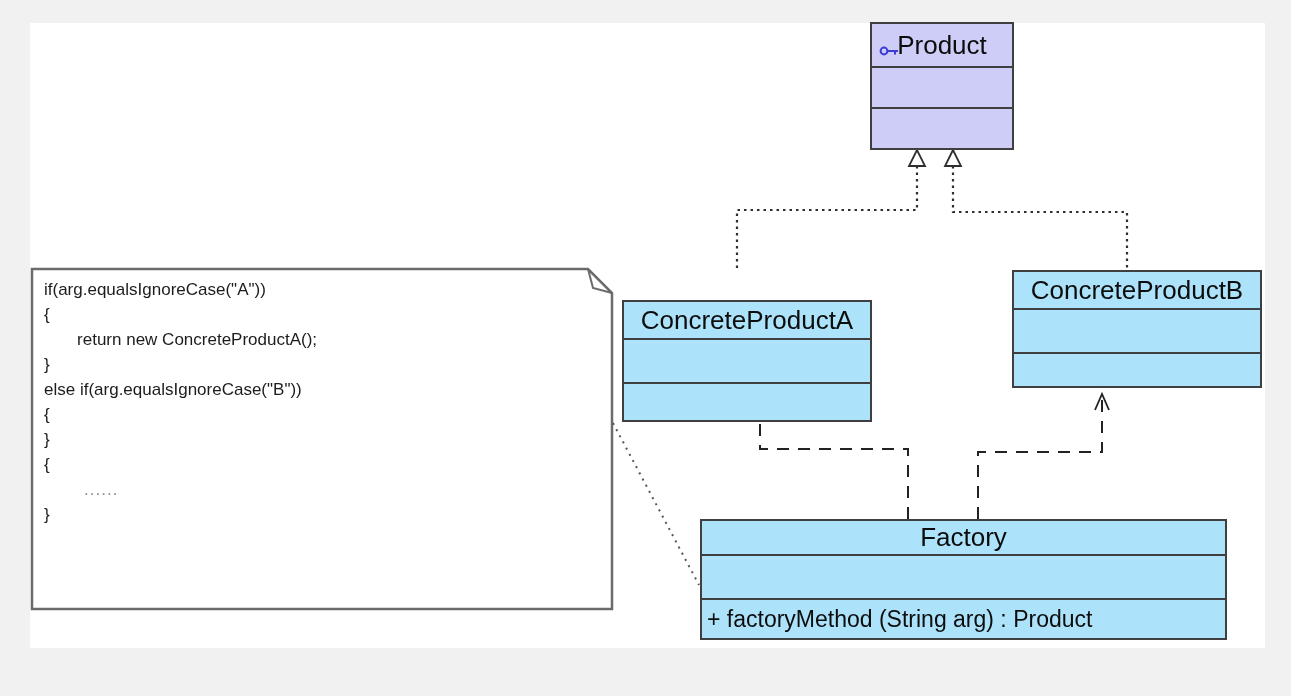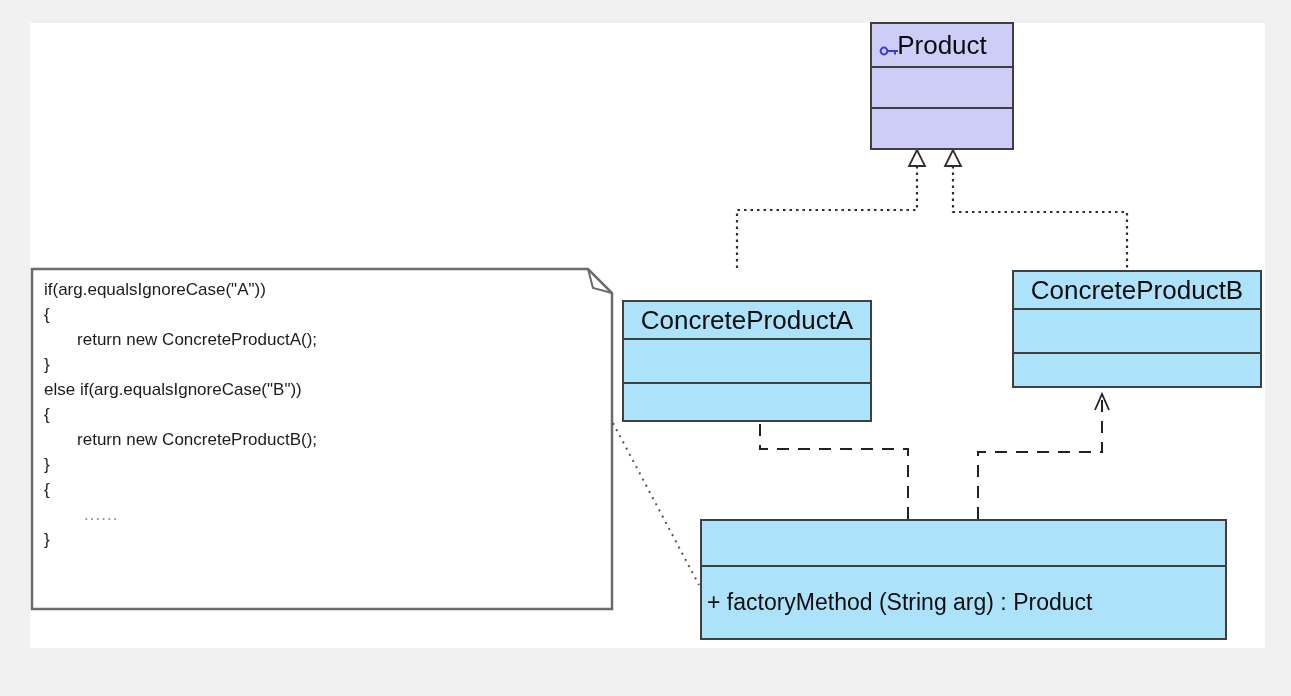--- a/index.html
+++ b/index.html
@@ -109,33 +109,35 @@
 
   <div class="uml-class fill-blue" id="cls-cpb">
     <div class="compartment uml-title">
       <span>ConcreteProductB</span>
     </div>
     <div class="compartment c2"></div>
     <div class="compartment c3"></div>
   </div>
 
   <div class="uml-class fill-blue" id="cls-factory">
+    <div class="compartment uml-title">
+      <span>Factory</span>
+    </div>
     <div class="compartment c2"></div>
     <div class="compartment c3">
       <span class="uml-operation">+ factoryMethod (String arg) : Product</span>
     </div>
   </div>
 
   <div id="note-text">
     <span class="code-line">if(arg.equalsIgnoreCase("A"))</span>
     <span class="code-line">{</span>
     <span class="code-line">       return new ConcreteProductA();</span>
     <span class="code-line">}</span>
     <span class="code-line">else if(arg.equalsIgnoreCase("B"))</span>
     <span class="code-line">{</span>
-    <span class="code-line">       return new ConcreteProductB();</span>
     <span class="code-line">}</span>
     <span class="code-line">{</span>
     <span class="code-line dim">       ......</span>
     <span class="code-line">}</span>
   </div>
 
 </div>
 
 </body></html>

